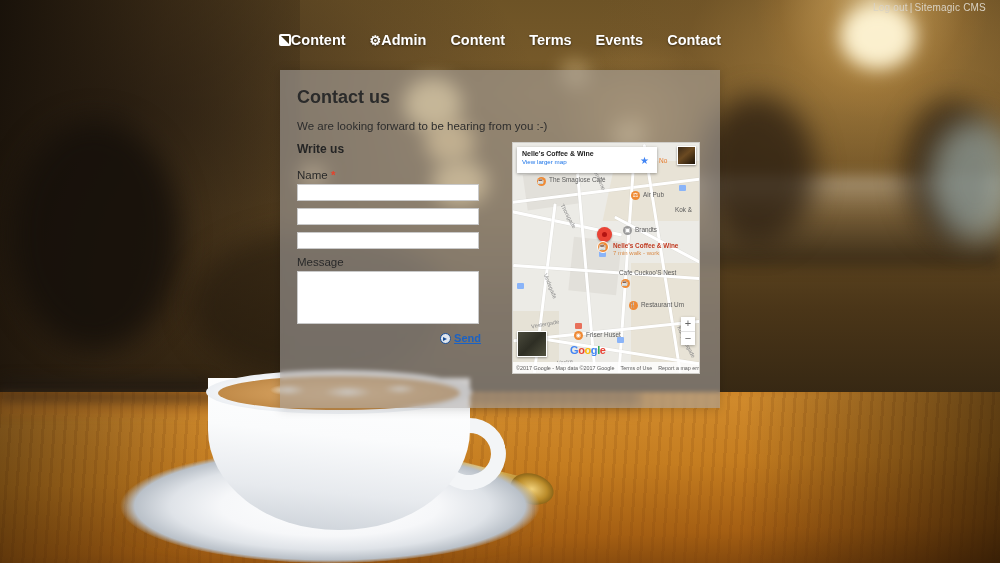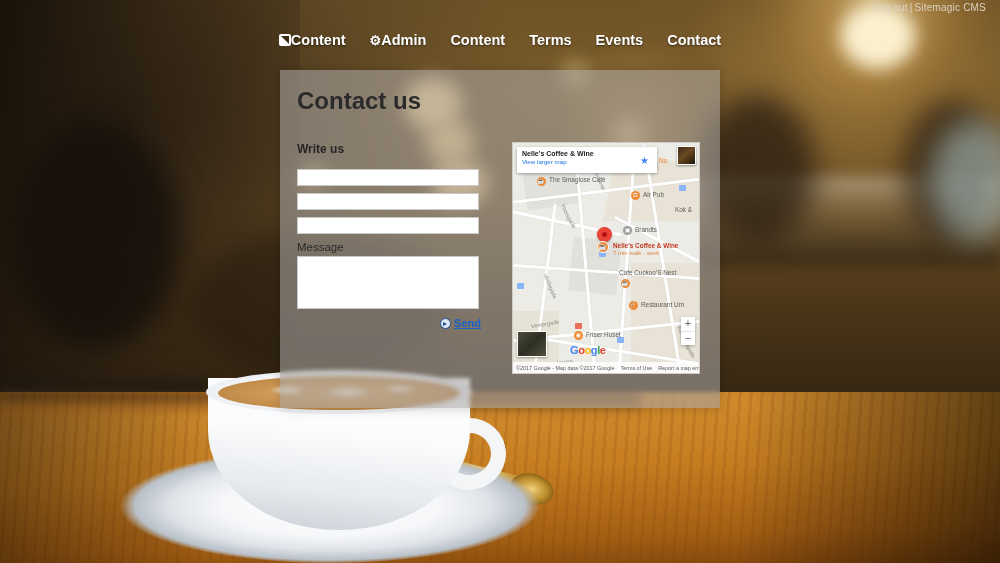--- a/index.html
+++ b/index.html
@@ -156,21 +156,21 @@
   
   .panel {
     position: absolute; left: 280px; top: 70px; width: 440px; height: 338px;
     background: rgba(168,166,164,.58);
     backdrop-filter: blur(2px);
     z-index: 20;
     box-shadow: 0 1px 10px rgba(0,0,0,.18);
   }
   .panel-title {
     position: absolute; left: 17px; top: 17px;
-    font-size: 24px; font-weight: bold; color: #2b2b2b; text-align: center;
+    font-size: 18px; font-weight: bold; color: #2b2b2b; text-align: center;
   }
   .panel-intro {
     position: absolute; left: 17px; top: 50px;
     font-size: 11.5px; color: #2d2d2d;
   }
   .cols { position: absolute; left: 17px; top: 72px; width: 410px; display: flex; gap: 16px; }
   .col-left  { width: 200px; }
   .col-right { width: 196px; }
   .col-head {
     font-size: 12px; font-weight: bold; color: #252525; margin-bottom: 13px;
@@ -383,26 +383,31 @@
     <span>Admin</span>
   </a>
   <a class="nav-item" href="#">Content</a>
   <a class="nav-item" href="#">Terms</a>
   <a class="nav-item" href="#">Events</a>
   <a class="nav-item" href="#">Contact</a>
 </nav>
 
 <section class="panel">
   <h1 class="panel-title">Contact us</h1>
+  <p class="panel-intro">We are looking forward to be hearing from you :-)</p>
 
   <div class="cols">
 
     <div class="col-left">
       <div class="col-head">Write us</div>
 
+      <label class="field-label">
+        <span>Name</span>
+        <span class="req">*</span>
+      </label>
       <input class="field-input" type="text" value="" style="">
 
       <input class="field-input" type="text" value="" style="">
 
       <input class="field-input" type="text" value="" style="">
 
       <label class="field-label">Message</label>
       <textarea class="field-area" style=""></textarea>
 
       <div class="send-row">

